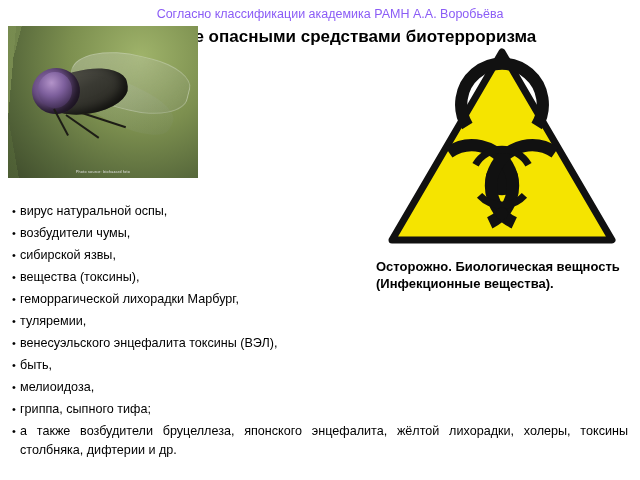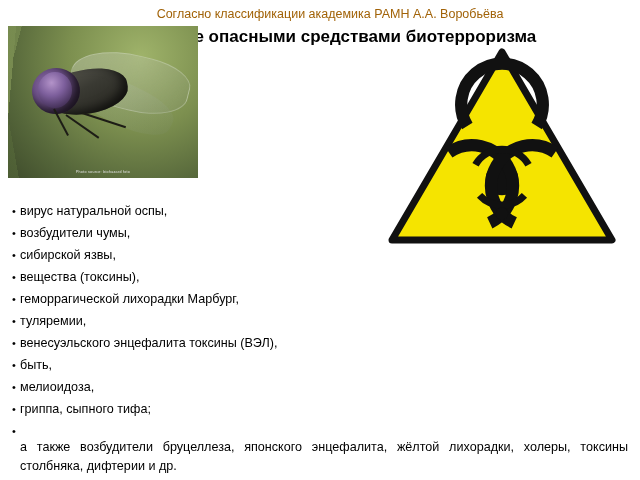--- a/index.html
+++ b/index.html
@@ -26,21 +26,21 @@
   .header {
     position: absolute;
     left: 120px;
     top: 6px;
     width: 420px;
     text-align: center;
   }
   .header-line1 {
     font-size: 12.5px;
     line-height: 16px;
-    color: #a16207;
+    color: #8b5cf6;
   }
   .header-line2 {
     font-size: 17px;
     font-weight: bold;
     line-height: 22px;
     margin-top: 4px;
     color: #000;
   }
   .header-line3 {
     font-size: 16px;
@@ -189,21 +189,20 @@
   .list-item .text {
     flex: 1 1 auto;
   }
   .list-item.wide {
     width: 620px;
   }
   .list-item.wide .text {
     text-align: justify;
     line-height: 19px;
     padding-top: 2px;
-    margin-top: 16px;
   }
 </style>
 </head>
 <body>
 
 <div class="slide">
 
   <div class="header">
     <div class="header-line1">Согласно классификации академика РАМН А.А. Воробьёва</div>
     <div class="header-line2">наиболее опасными средствами биотерроризма</div>
@@ -239,20 +238,21 @@
         <g fill="none" stroke="#111111" stroke-width="7">
           <path d="M -26,-14 A 30 30 0 0 1 26,-14"></path>
           <path d="M 22,16 A 30 30 0 0 1 -22,16"></path>
         </g>
 
         <circle cx="0" cy="34" r="6"></circle>
       </g>
     </svg>
   </div>
 
+  <div class="bio-caption">Осторожно. Биологическая вещность (Инфекционные вещества).</div>
 
   <div class="list">
     <div class="list-item">
       <span class="bullet">•</span>
       <span class="text">вирус натуральной оспы,</span>
     </div>
     <div class="list-item">
       <span class="bullet">•</span>
       <span class="text"> возбудители чумы,</span>
     </div>

